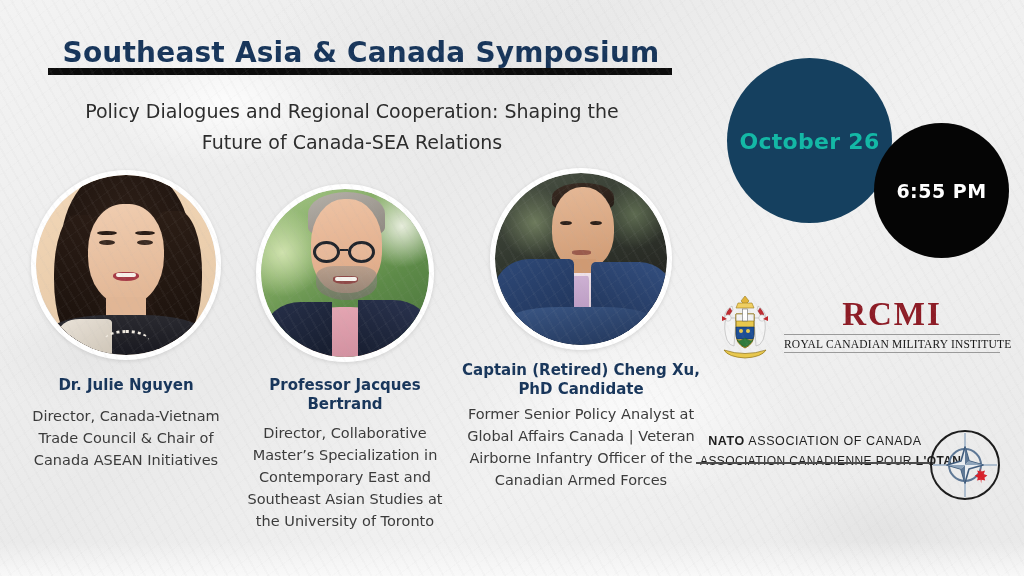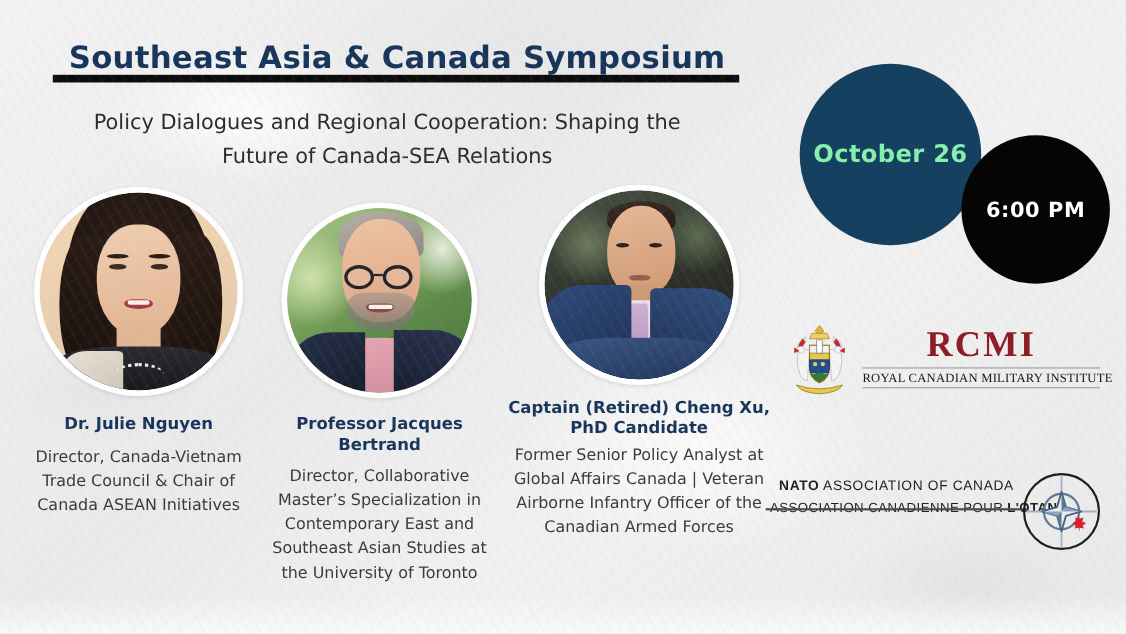--- a/index.html
+++ b/index.html
@@ -49,21 +49,21 @@
 
   
   .circle-date {
     position:absolute; left:727px; top:58px;
     width:165px; height:165px; border-radius:50%;
     background:#15405f;
     z-index:2;
   }
   .circle-date span{
     position:absolute; left:0; right:0; top:50%; transform:translateY(-50%);
-    text-align:center; color:#86efac; font-size:22px; font-weight:bold;
+    text-align:center; color:#14b8a6; font-size:22px; font-weight:bold;
     letter-spacing:.3px;
   }
   .circle-time {
     position:absolute; left:874px; top:123px;
     width:135px; height:135px; border-radius:50%;
     background:#050505;
     z-index:3;
   }
   .circle-time span{
     position:absolute; left:0; right:0; top:50%; transform:translateY(-50%);
@@ -227,21 +227,21 @@
 <div id="poster">
 
   <div class="title">Southeast Asia &amp; Canada Symposium</div>
   <div class="title-rule"></div>
   <div class="subtitle">Policy Dialogues and Regional Cooperation: Shaping the Future of Canada-SEA Relations</div>
 
   <div class="circle-date">
     <span>October 26</span>
   </div>
   <div class="circle-time">
-    <span>6:00 PM</span>
+    <span>6:55 PM</span>
   </div>
 
   <div class="speakers">
 
     <div class="speaker sp0">
       <div class="photo-wrap">
         <div class="photo p1">
           <div class="hair"></div>
             <div class="hair-l"></div>
             <div class="hair-r"></div>

